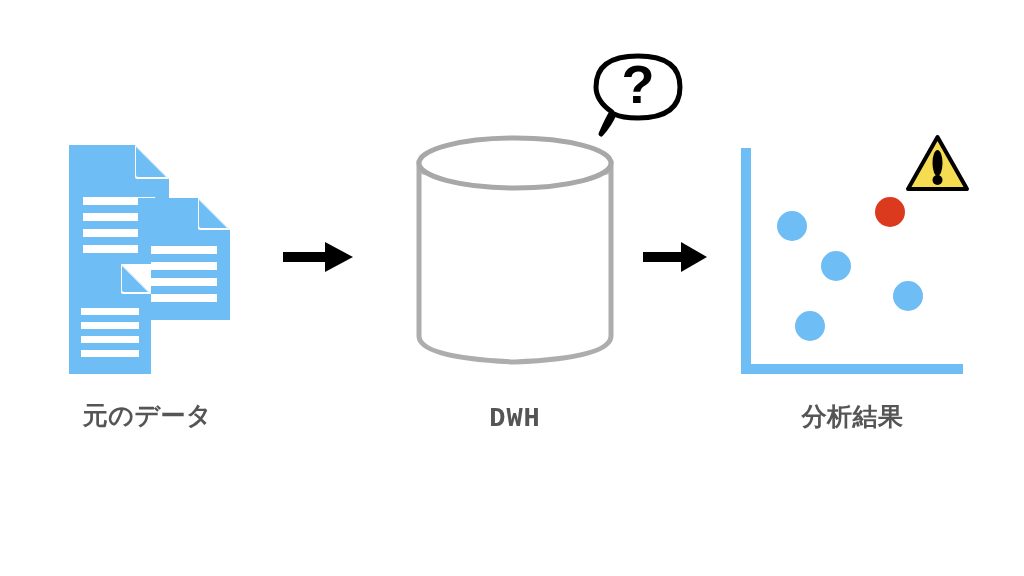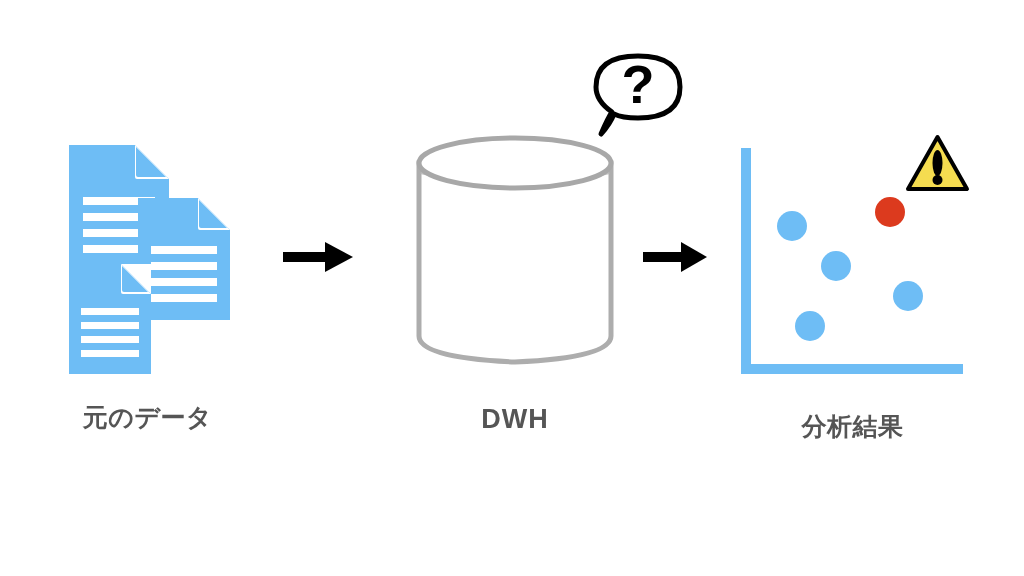--- a/index.html
+++ b/index.html
@@ -29,20 +29,21 @@
   
   .stage-label {
     position: absolute;
     text-align: center;
     color: #555555;
     font-weight: bold;
     font-size: 25px;
     letter-spacing: 0.5px;
     white-space: nowrap;
     line-height: 1;
+    font-family: Liberation Mono, monospace;
   }
   .stage-label.latin { font-size: 27px; letter-spacing: 1px; }
 
   
   #documents-group { left: 60px; top: 140px; width: 170px; height: 230px; }
   .doc-svg { display: block; }
 
   
   .arrow-svg { display: block; }
 
@@ -141,21 +142,21 @@
 
       <circle cx="57" cy="96" r="15" fill="#6EBDF5"></circle>
       <circle cx="101" cy="136" r="15" fill="#6EBDF5"></circle>
       <circle cx="173" cy="166" r="15" fill="#6EBDF5"></circle>
       <circle cx="75" cy="196" r="15" fill="#6EBDF5"></circle>
 
       <circle cx="155" cy="82" r="15" fill="#DC3A1E"></circle>
     </svg>
   </div>
 
-  <div class="stage-label" style="left:745px; top:406px; width:215px;margin-top:8px;">分析結果</div>
+  <div class="stage-label" style="left:745px; top:406px; width:215px;">分析結果</div>
 
   <div class="node" id="warning-sign">
     <svg width="65" height="62" viewBox="0 0 65 62">
       <path d="M32.5 4 L62 56 H3 Z" fill="#F5DC50" stroke="#000000" stroke-width="4" stroke-linejoin="round"></path>
       <ellipse cx="32.5" cy="30" rx="5" ry="13" fill="#000000"></ellipse>
       <circle cx="32.5" cy="47" r="5" fill="#000000"></circle>
     </svg>
   </div>
 
 </div>

